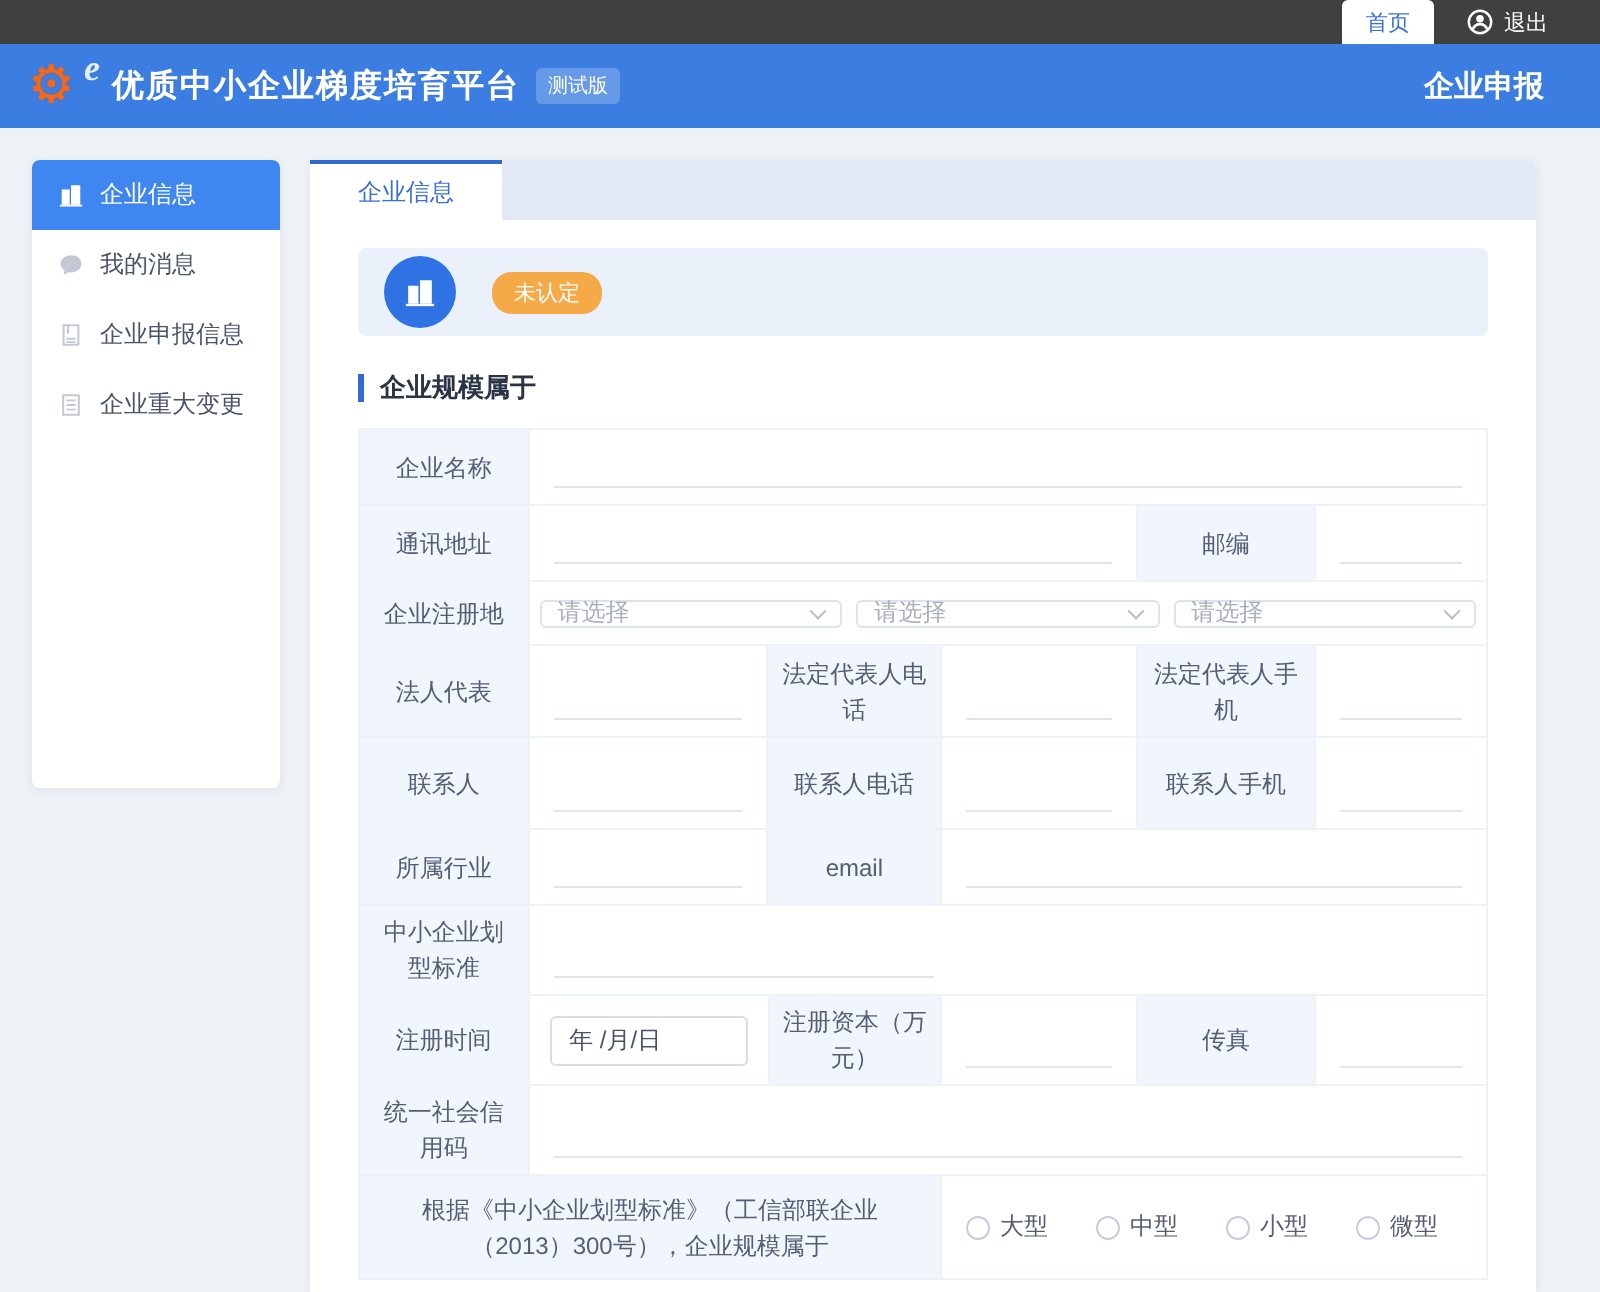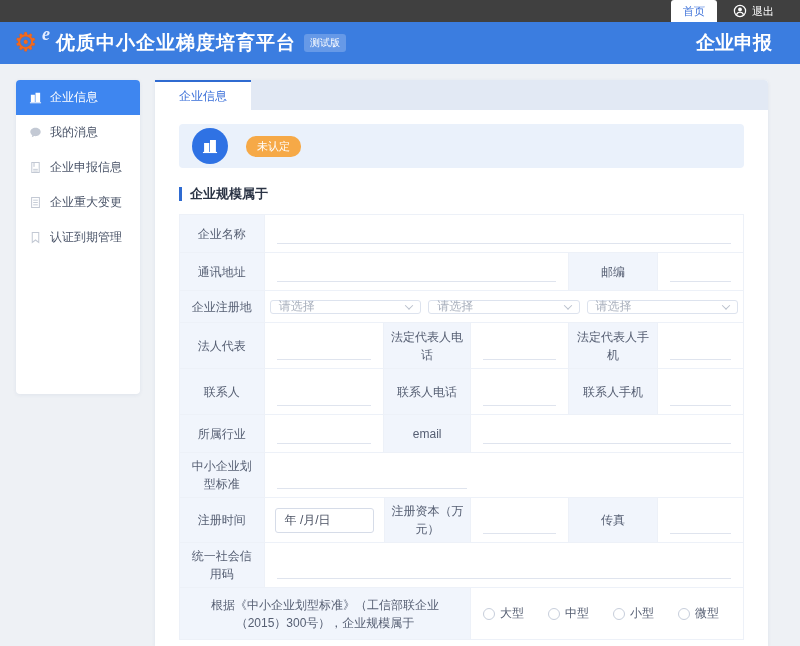--- a/index.html
+++ b/index.html
@@ -15,25 +15,25 @@
     margin-left:16px; cursor:pointer; }
 
   
   .header { height:42px; background:#3b7de0; display:flex; align-items:center;
     padding:0 28px 0 16px; position:relative; }
   .logo { position:relative; width:34px; height:34px; flex:0 0 auto; }
   .logo .gear { position:absolute; left:-2px; top:1px; font-size:26px; line-height:30px;
     color:#f2691e; text-shadow:0 0 1px #c9551a; }
   .logo .e { position:absolute; right:0; top:-2px; font-size:18px; font-weight:bold;
     font-style:italic; color:#e4ecff; font-family:"Liberation Serif",serif; }
-  .title { color:#fff; font-size:19px; font-weight:bold; margin-left:6px; letter-spacing:1px; }
+  .title { color:#fff; font-size:16px; font-weight:bold; margin-left:6px; letter-spacing:1px; }
   .beta { margin-left:8px; background:rgba(255,255,255,.22); color:#fff; font-size:10px;
     padding:2px 6px; border-radius:3px; }
   .nav { margin-left:auto; display:flex; gap:38px; height:42px; }
-  .nav-item { color:#fff; font-size:19px; font-weight:bold; display:flex; align-items:center;
+  .nav-item { color:#fff; font-size:15px; font-weight:bold; display:flex; align-items:center;
     position:relative; cursor:pointer; }
   .nav-item.active { color:#ffa42d; }
   .nav-item.active::after { content:""; position:absolute; left:-8px; right:-8px; bottom:0;
     height:3px; background:#ffa42d; }
 
   
   .workspace { position:relative; height:582px; }
   .sidebar { position:absolute; left:16px; top:16px; width:124px; height:314px; background:#fff;
     border-radius:4px; box-shadow:0 1px 4px rgba(30,60,110,.07); overflow:hidden; }
   .side-item { height:35px; display:flex; align-items:center; gap:8px; padding:0 13px;
@@ -138,26 +138,20 @@
       </svg>
       <span>企业申报信息</span>
     </div>
     <div class="side-item">
       <svg width="13" height="13" viewBox="0 0 14 14">
         <path fill="none" stroke="#c3c9d4" stroke-width="1.1" d="M2.8 1.7h8.4v10.6H2.8z"></path>
         <path stroke="#c3c9d4" stroke-width="1" d="M4.5 4.5h5M4.5 7h5M4.5 9.5h5"></path>
       </svg>
       <span>企业重大变更</span>
     </div>
-    <div class="side-item">
-      <svg width="13" height="13" viewBox="0 0 14 14">
-        <path fill="none" stroke="#c3c9d4" stroke-width="1.1" d="M3.5 1.7h7v10.6L7 9.7l-3.5 2.6z"></path>
-      </svg>
-      <span>认证到期管理</span>
-    </div>
   </aside>
 
   <section class="content">
     <div class="tabbar">
       <div class="tab active">企业信息</div>
     </div>
     <div class="content-body">
 
       <div class="banner">
         <div class="banner-circle">
@@ -275,21 +269,21 @@
         </div>
 
         <div class="row r38">
           <div class="cell lbl w1">统一社会信用码</div>
           <div class="cell fld span26">
               <div class="uline"></div>
             </div>
         </div>
 
         <div class="row r52">
-          <div class="cell lbl span123">根据《中小企业划型标准》（工信部联企业（2015）300号），企业规模属于</div>
+          <div class="cell lbl span123">根据《中小企业划型标准》（工信部联企业（2013）300号），企业规模属于</div>
           <div class="cell radio-area span456">
             <label class="radio">
               <span class="radio-circle"></span>
               <span>大型</span>
             </label>
             <label class="radio">
               <span class="radio-circle"></span>
               <span>中型</span>
             </label>
             <label class="radio">

